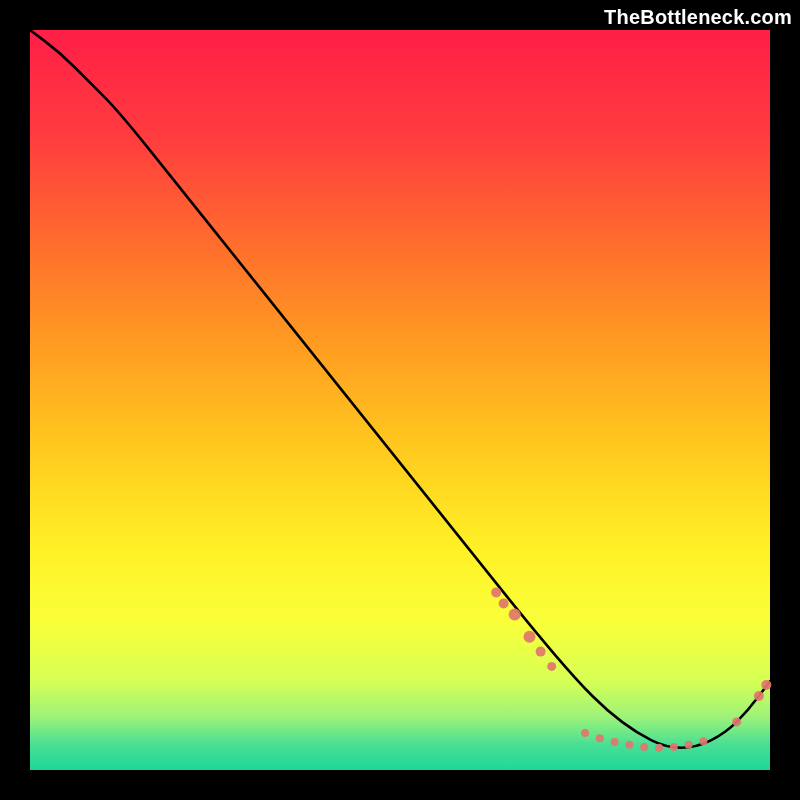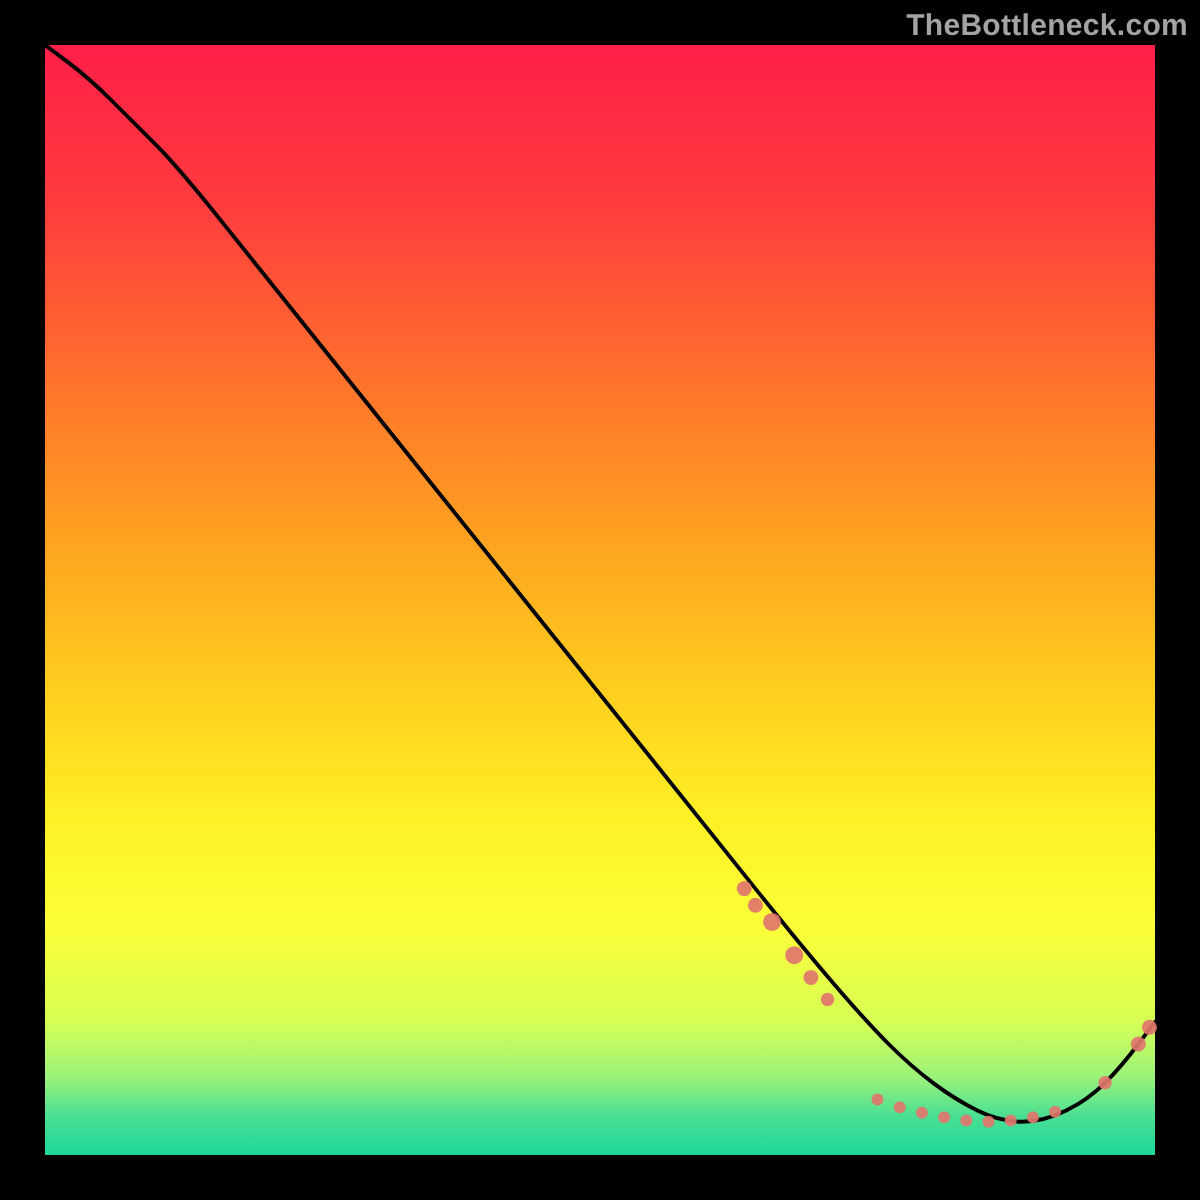--- a/index.html
+++ b/index.html
@@ -25,21 +25,21 @@
     height: 740px;
   }
   .gradient {
     position: absolute;
     left: 0; top: 0; width: 100%; height: 100%;
   }
   .watermark {
     position: absolute;
     top: 6px;
     right: 8px;
-    color: #a3a3a3;
+    color: #ffffff;
     font-size: 20px;
     font-weight: 600;
     letter-spacing: 0.2px;
   }
   svg.overlay {
     position: absolute;
     left: 0; top: 0;
     width: 100%; height: 100%;
     overflow: visible;
   }

